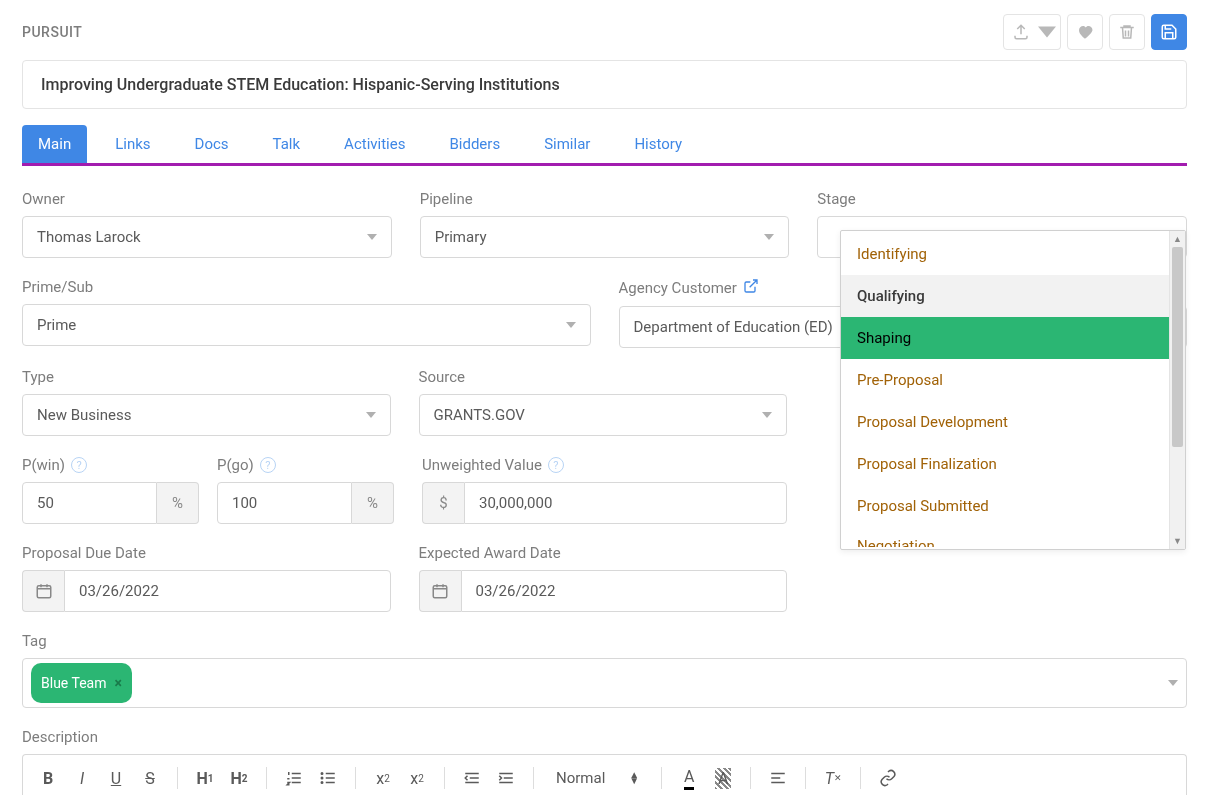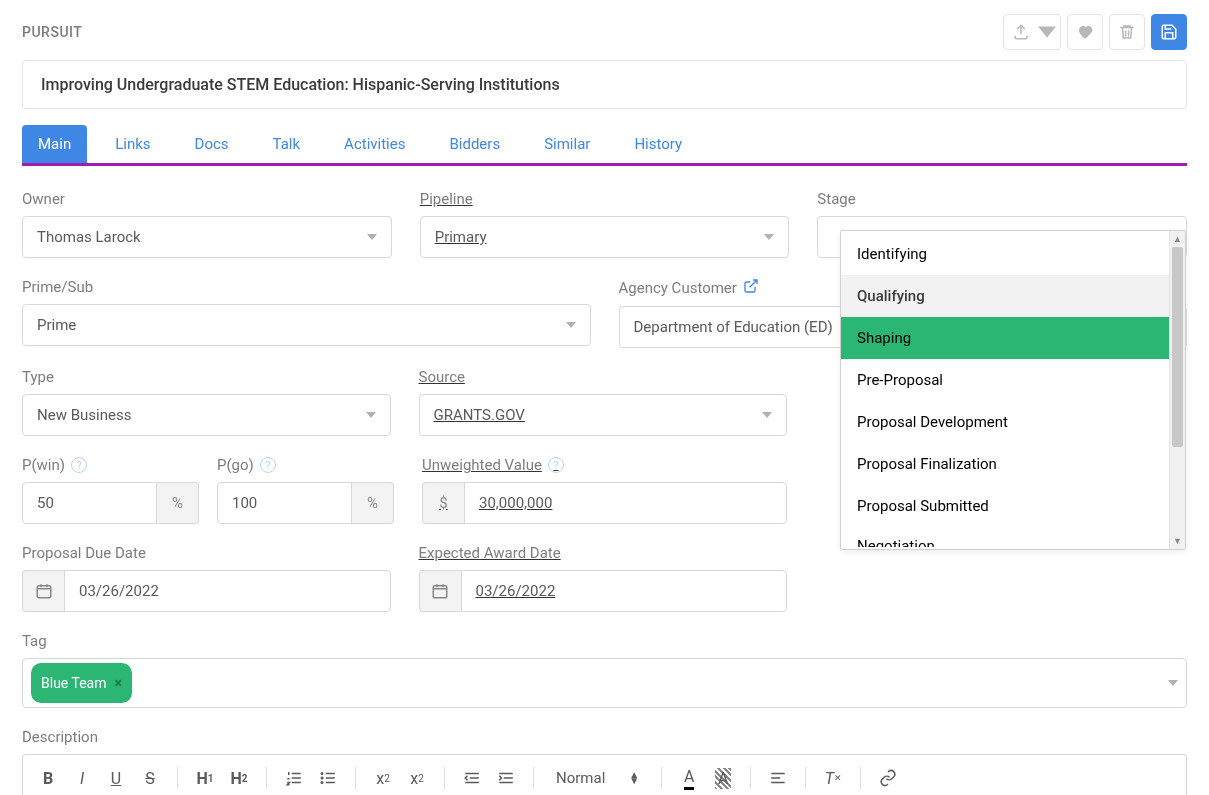--- a/index.html
+++ b/index.html
@@ -49,32 +49,32 @@
 .tag-chip .x { color: #197a4a; cursor: pointer; font-weight: bold; }
 
 .editor-toolbar { border: 1px solid #d8d8d8; border-bottom: none; border-radius: 4px 4px 0 0; padding: 8px 10px; display: flex; align-items: center; gap: 4px; flex-wrap: wrap; }
 .tbtn { width: 30px; height: 30px; display: flex; align-items: center; justify-content: center; cursor: pointer; color: #5a5a5a; font-size: 16px; border-radius: 3px; }
 .tsep { width: 1px; height: 22px; background: #ddd; margin: 0 8px; }
 .tselect { display: flex; align-items: center; gap: 24px; padding: 0 10px; color: #5a5a5a; font-size: 15px; cursor: pointer; }
 .tselect .updn { font-size: 10px; line-height: 6px; display: flex; flex-direction: column; }
 
 .dropdown-panel { position: absolute; top: 230px; left: 840px; width: 346px; background: #fff; border: 1px solid #d0d0d0; border-radius: 2px; box-shadow: 0 2px 6px rgba(0,0,0,0.07); z-index: 50; display: flex; }
 .dropdown-list { flex: 1; overflow: hidden; padding: 2px 0; }
-.dd-item { padding: 12px 16px; font-size: 15px; color: #000000; cursor: pointer; }
+.dd-item { padding: 12px 16px; font-size: 15px; color: #a16207; cursor: pointer; }
 .dd-item.hover { background: #f2f2f2; color: #3a3a3a; font-weight: 500; }
 .dd-item.selected { background: #2bb673; color: #000000; }
 .dd-item.cut { padding-top: 10px; padding-bottom: 0; height: 20px; overflow: hidden; }
 .scroll-col { width: 16px; background: #f1f1f1; border-left: 1px solid #e4e4e4; display: flex; flex-direction: column; }
 .scroll-arrow { height: 16px; display: flex; align-items: center; justify-content: center; color: #888; font-size: 9px; cursor: pointer; }
 .scroll-track { flex: 1; position: relative; }
 .scroll-thumb { position: absolute; left: 2px; right: 2px; top: 0; height: 70%; background: #c8c8c8; border-radius: 2px; }
 
 .three-col { display: flex; gap: 28px; margin-bottom: 20px; }
 .three-col .c1 { width: 372px; }
-.three-col .c2 { width: 372px; text-decoration: underline; }
+.three-col .c2 { width: 372px; }
 .three-col .c3 { width: 372px; }
 
 .prime-agency-row { display: flex; gap: 28px; margin-bottom: 20px; }
 .prime-agency-row .c1 { width: 273px; }
 .prime-agency-row .c2 { flex: 1; }
 
 .stage-placeholder { width: 372px; }
 </style>
 </head>
 <body>

